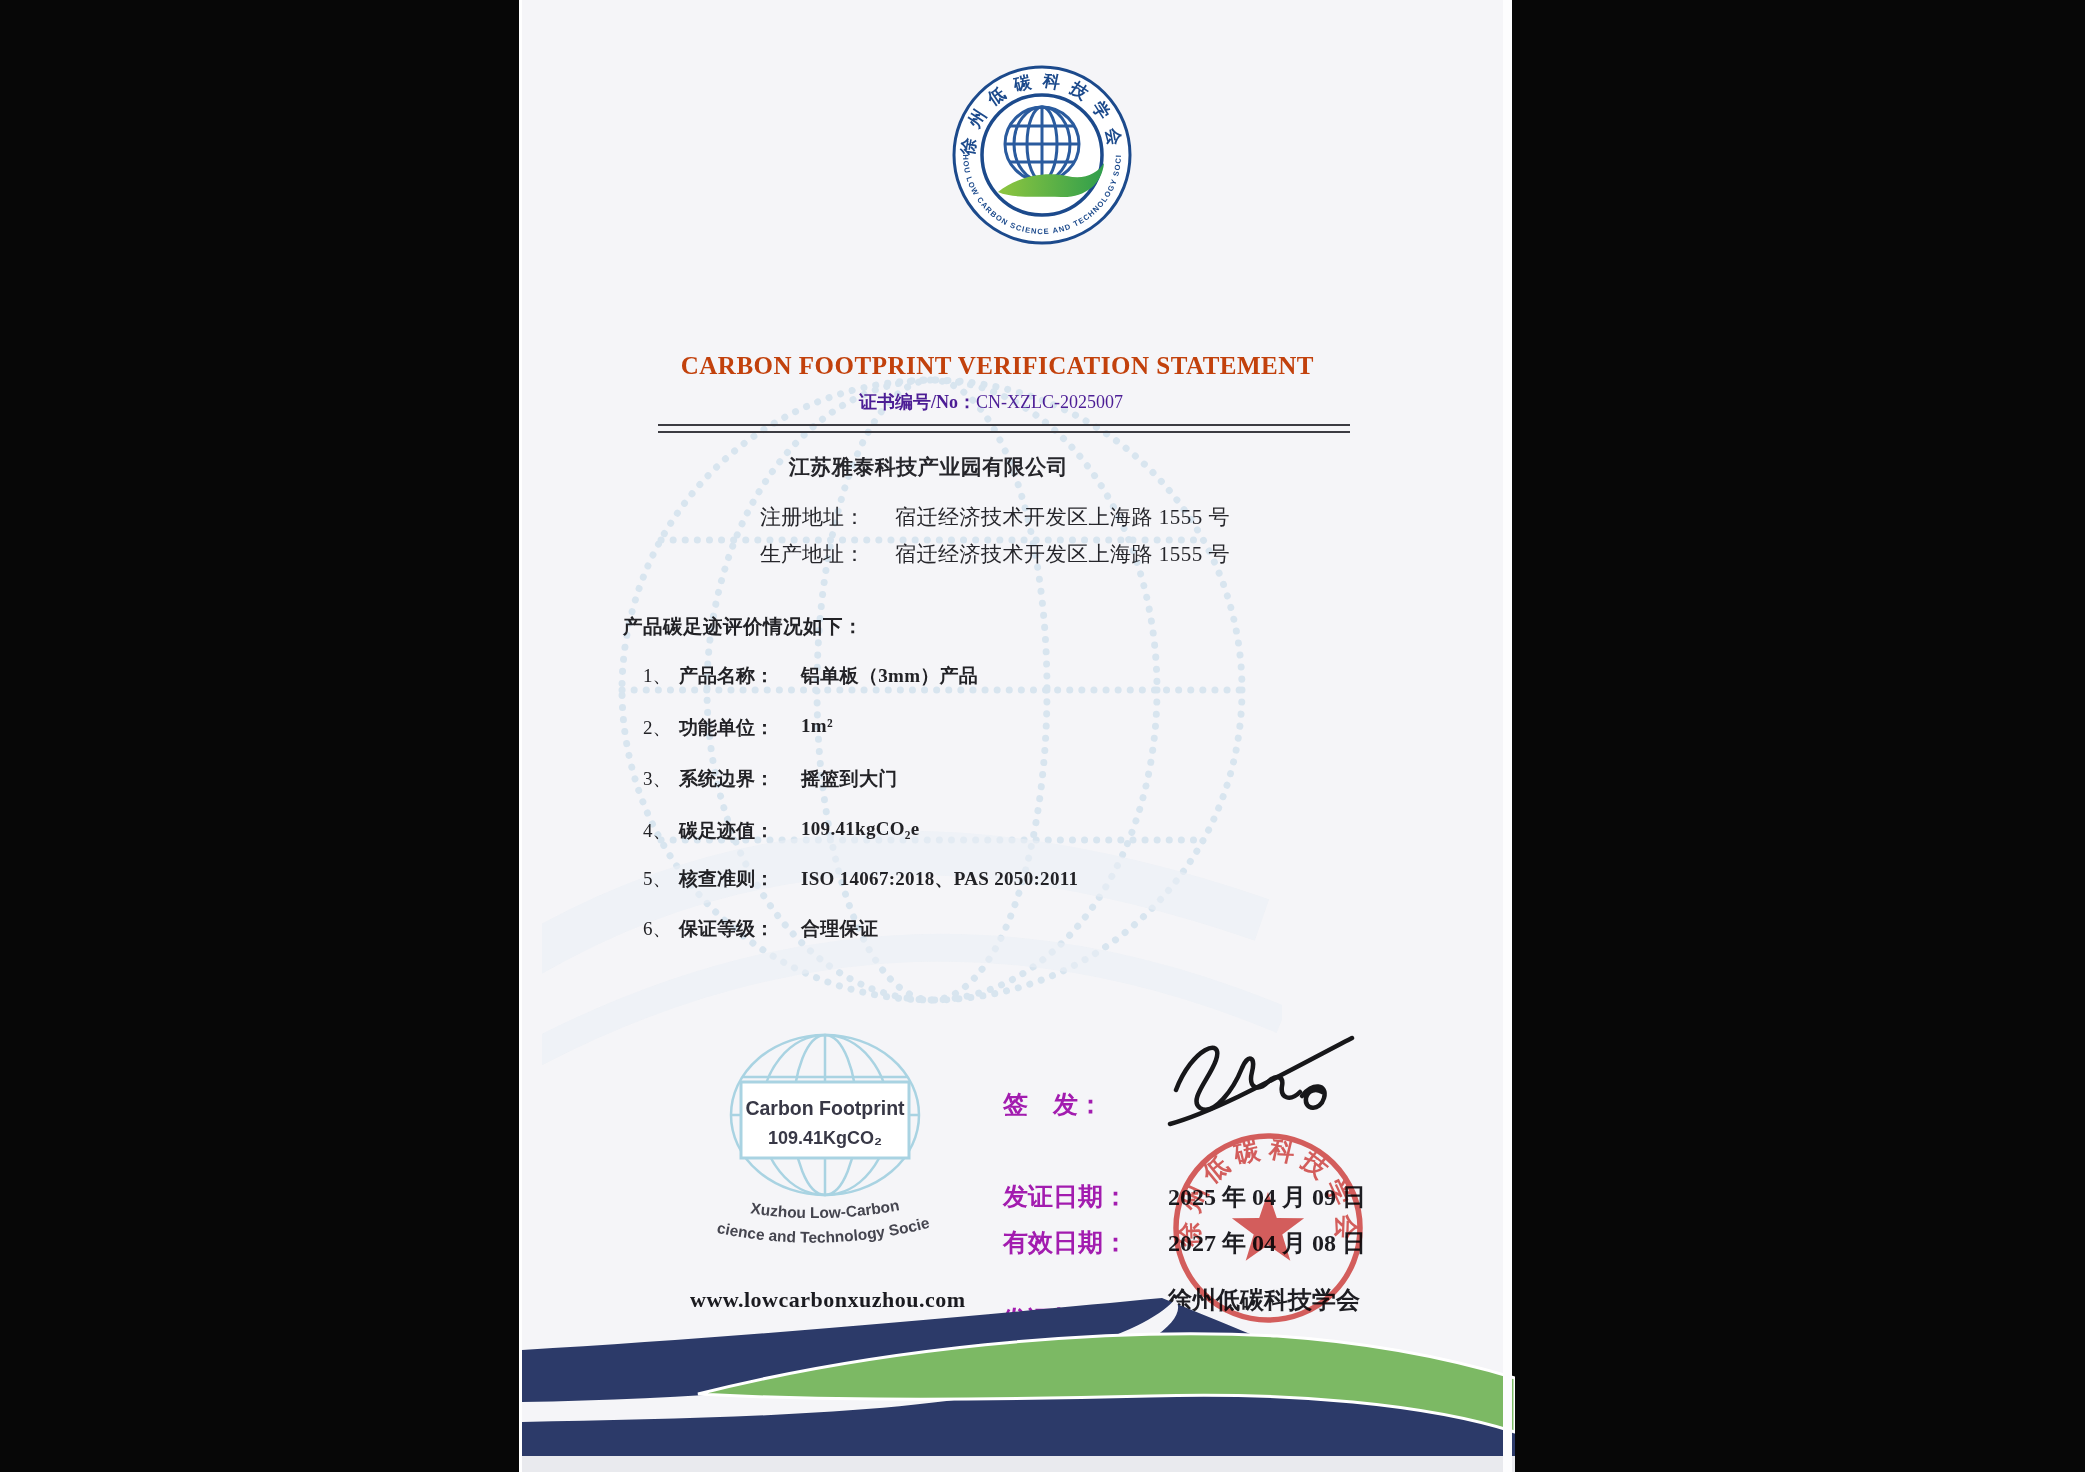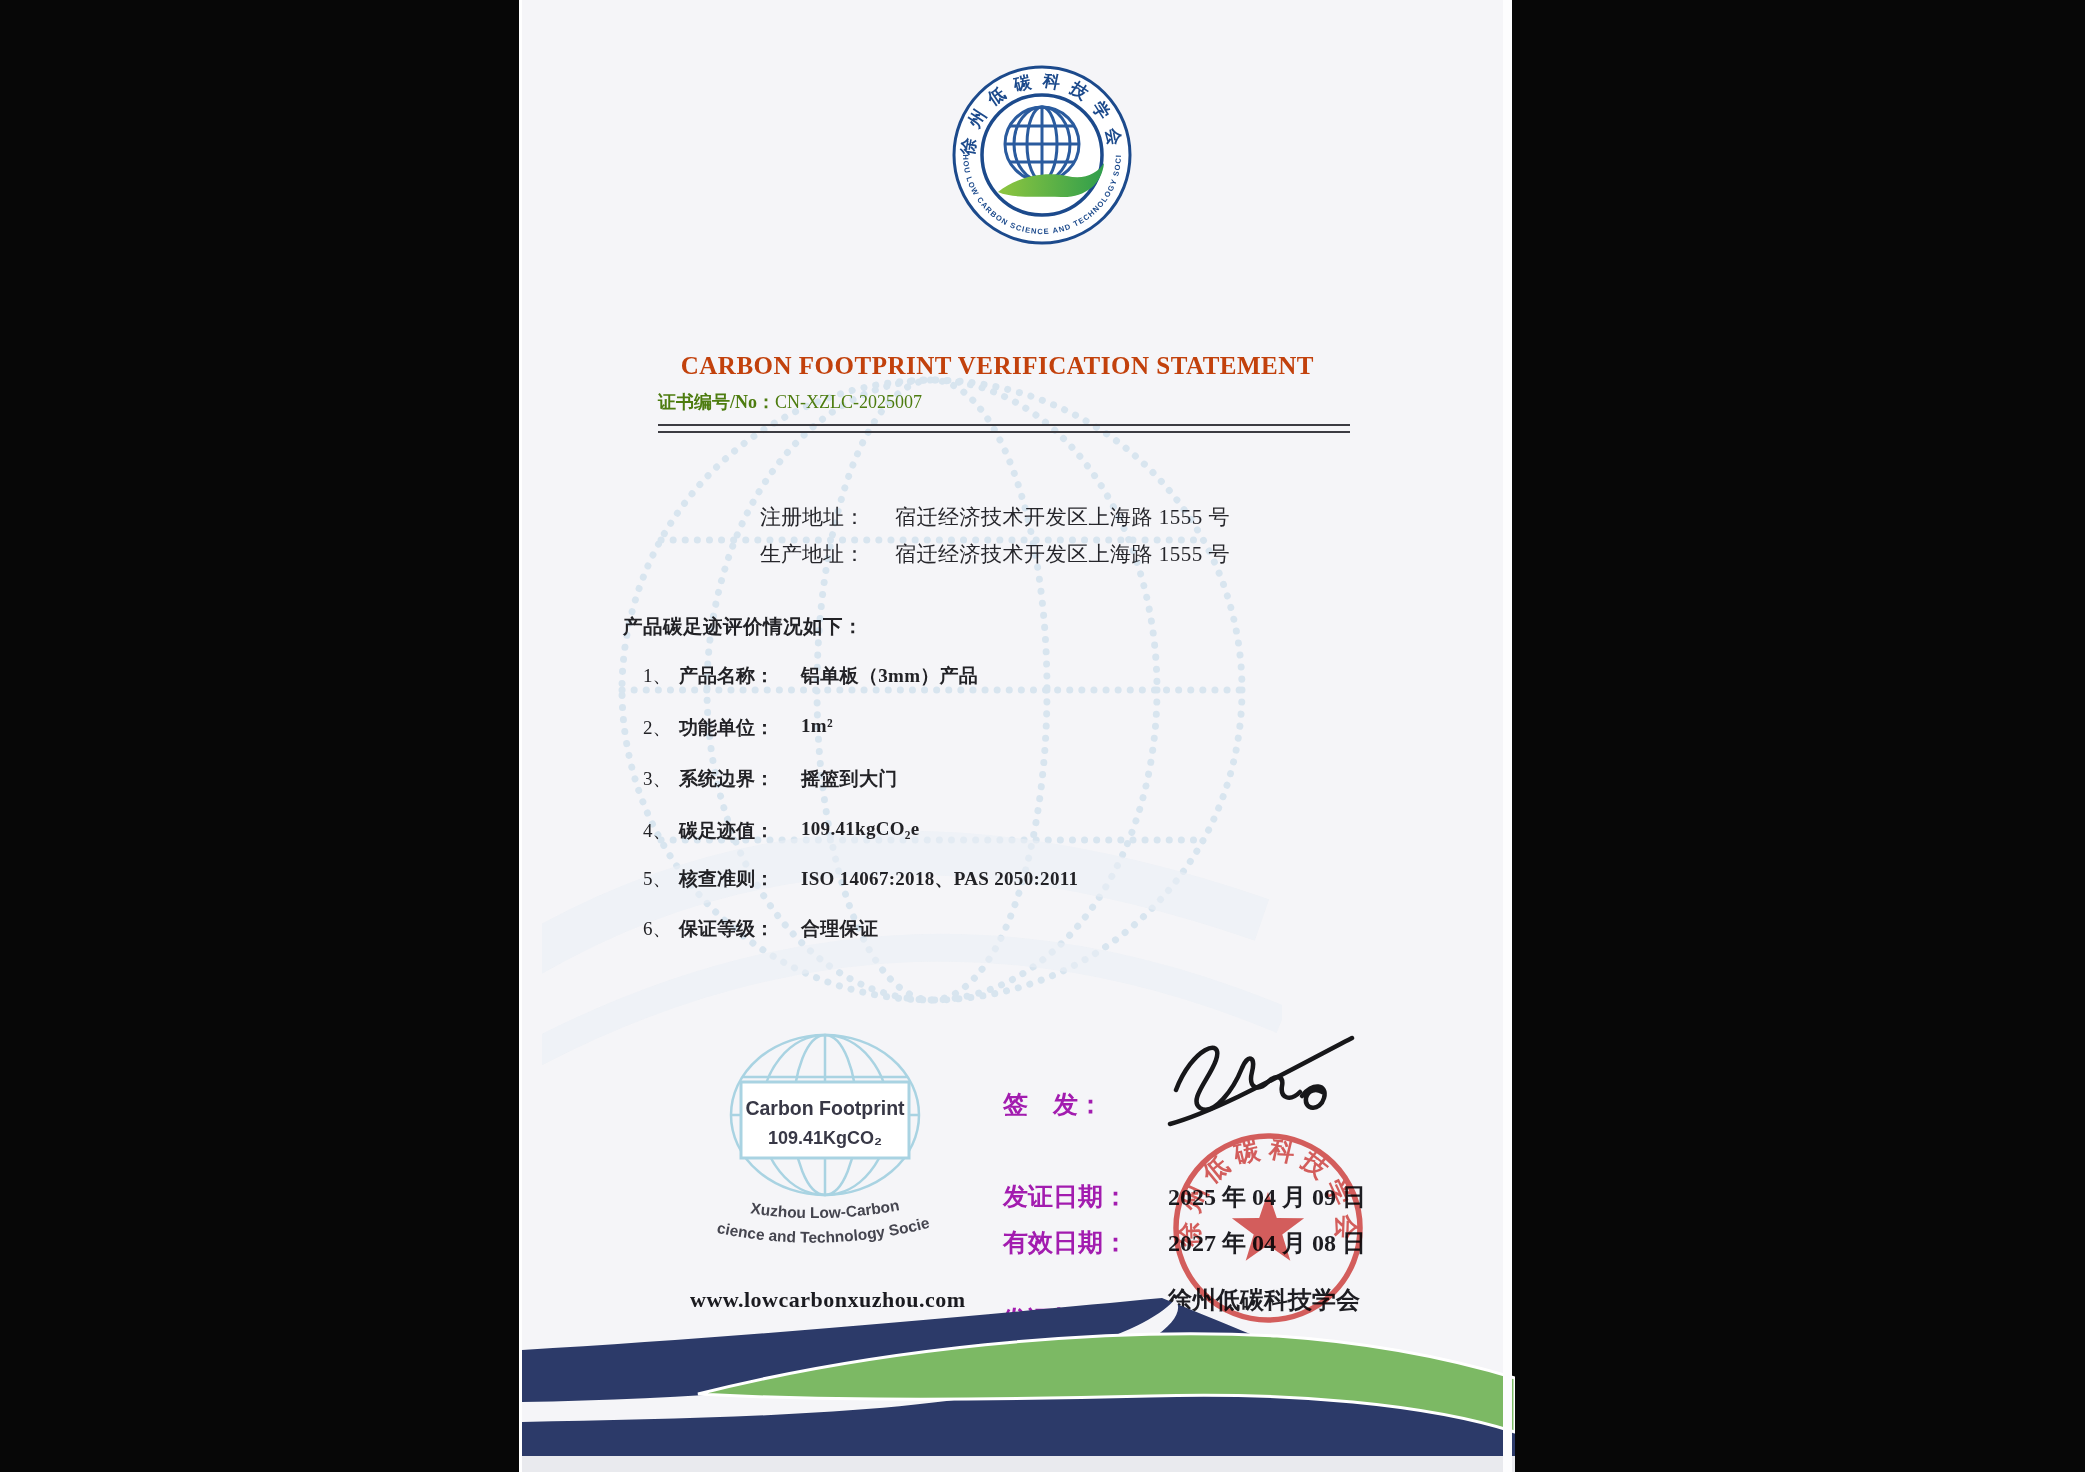--- a/index.html
+++ b/index.html
@@ -21,22 +21,22 @@
   .badge{position:absolute;left:429px;top:64px;}
   .doc-title{
     position:absolute;top:290px;left:0;width:792px;text-align:center;
     font-size:36px;font-weight:700;letter-spacing:7.5px;color:#2e2e33;line-height:1.2;
   }
   .doc-subtitle{
     position:absolute;top:351px;left:0;width:792px;text-align:right;
     font-size:25px;font-weight:600;letter-spacing:.5px;color:#c2410c;line-height:1.2;
   }
   .cert-line{
-    position:absolute;top:391px;left:136px;width:666px;text-align:left;
-    font-size:18px;color:#4d7c0f;line-height:1.3;
+    position:absolute;top:391px;left:136px;width:666px;text-align:center;
+    font-size:18px;color:#4c1d95;line-height:1.3;
   }
   .cert-line .lbl{font-weight:700;}
   .rule{
     position:absolute;top:424px;left:136px;width:692px;height:5px;
     border-top:2px solid #3c3c42;border-bottom:2px solid #3c3c42;
   }
   
   .company{
     position:absolute;top:453px;left:10px;width:793px;text-align:center;
     font-size:21px;font-weight:700;color:#26262b;letter-spacing:.5px;
@@ -124,20 +124,21 @@
     <path d="M47,128 C66,113 92,107 116,112 C133,116 146,110 153,99 C151,121 133,134 110,133 C88,132 63,135 47,128 Z" fill="url(#leafGrad)"></path>
   </svg>
 
   <div class="doc-subtitle">CARBON FOOTPRINT VERIFICATION STATEMENT</div>
 
   <div class="cert-line">
     <span class="lbl">证书编号/No：</span><span>CN-XZLC-2025007</span>
   </div>
   <div class="rule"></div>
 
+  <div class="company">江苏雅泰科技产业园有限公司</div>
 
   <div class="addr-row addr-reg">
     <span>注册地址：</span><span class="value">宿迁经济技术开发区上海路 1555 号</span>
   </div>
   <div class="addr-row addr-prod">
     <span>生产地址：</span><span class="value">宿迁经济技术开发区上海路 1555 号</span>
   </div>
 
   <div class="section-heading">产品碳足迹评价情况如下：</div>
 

